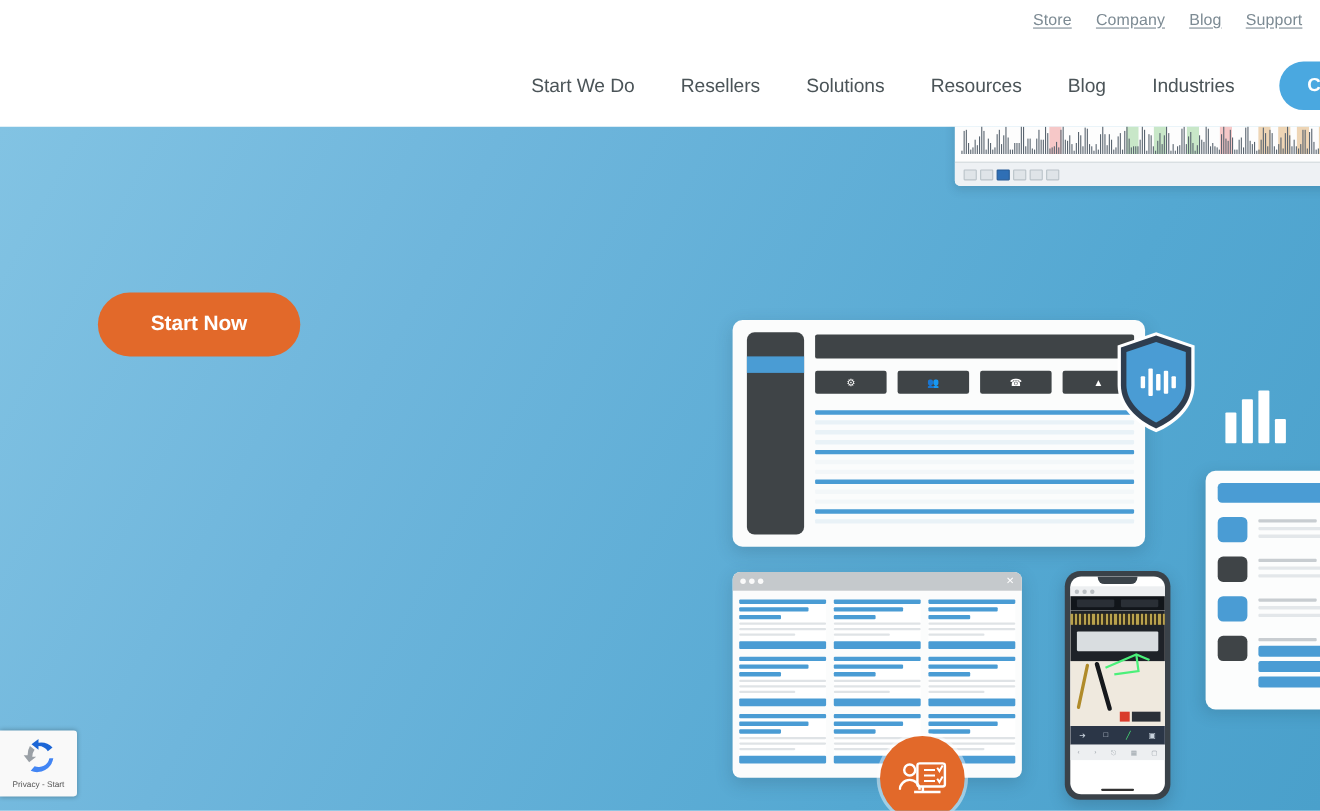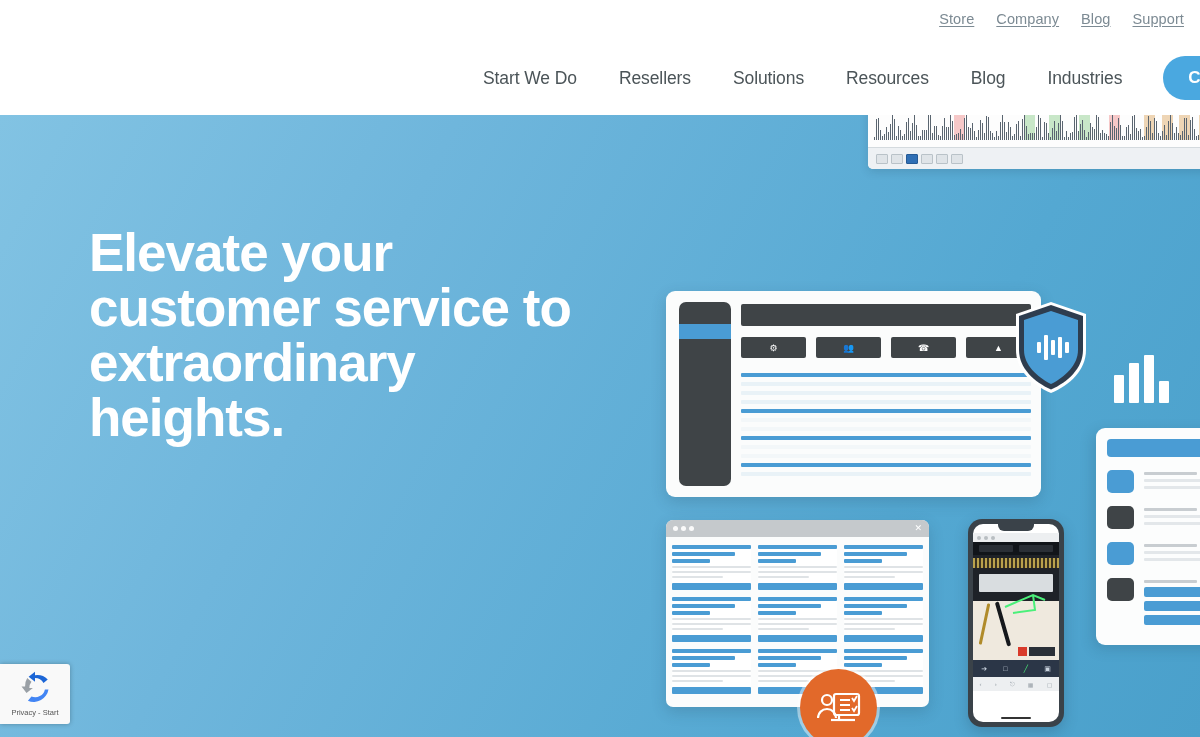--- a/index.html
+++ b/index.html
@@ -727,21 +727,21 @@
           <span class="ph-nav">▦</span>
           <span class="ph-nav">▢</span>
         </div>
         <div class="ph-home"></div>
       </div>
     </div>
 
   </div>
 
   <div class="hero-copy">
-    <h1 class="hero-title">Elevate your customer service to extraordinary heights.</h1>
+    <button class="start-btn">Start Now</button>
   </div>
 </div>
 
 <div class="recaptcha">
   <svg class="recaptcha-logo" viewBox="0 0 48 48">
     <path d="M24 6 L24 1 L15 8 L24 15 L24 10 a14 14 0 0 1 12 7 L42 12 A21 21 0 0 0 24 6 Z" fill="#1c66d6"></path>
     <path d="M10 22 L5 22 L12 31 L21 24 L16 24 a14 14 0 0 1 3-9 L13 10 A21 21 0 0 0 10 22 Z" fill="#9aa0a6"></path>
     <path d="M38 26 a14 14 0 0 1-19 10 L14 42 a21 21 0 0 0 29-16 Z" fill="#4285f4"></path>
   </svg>
   <span class="recaptcha-text">Privacy - Start</span>

